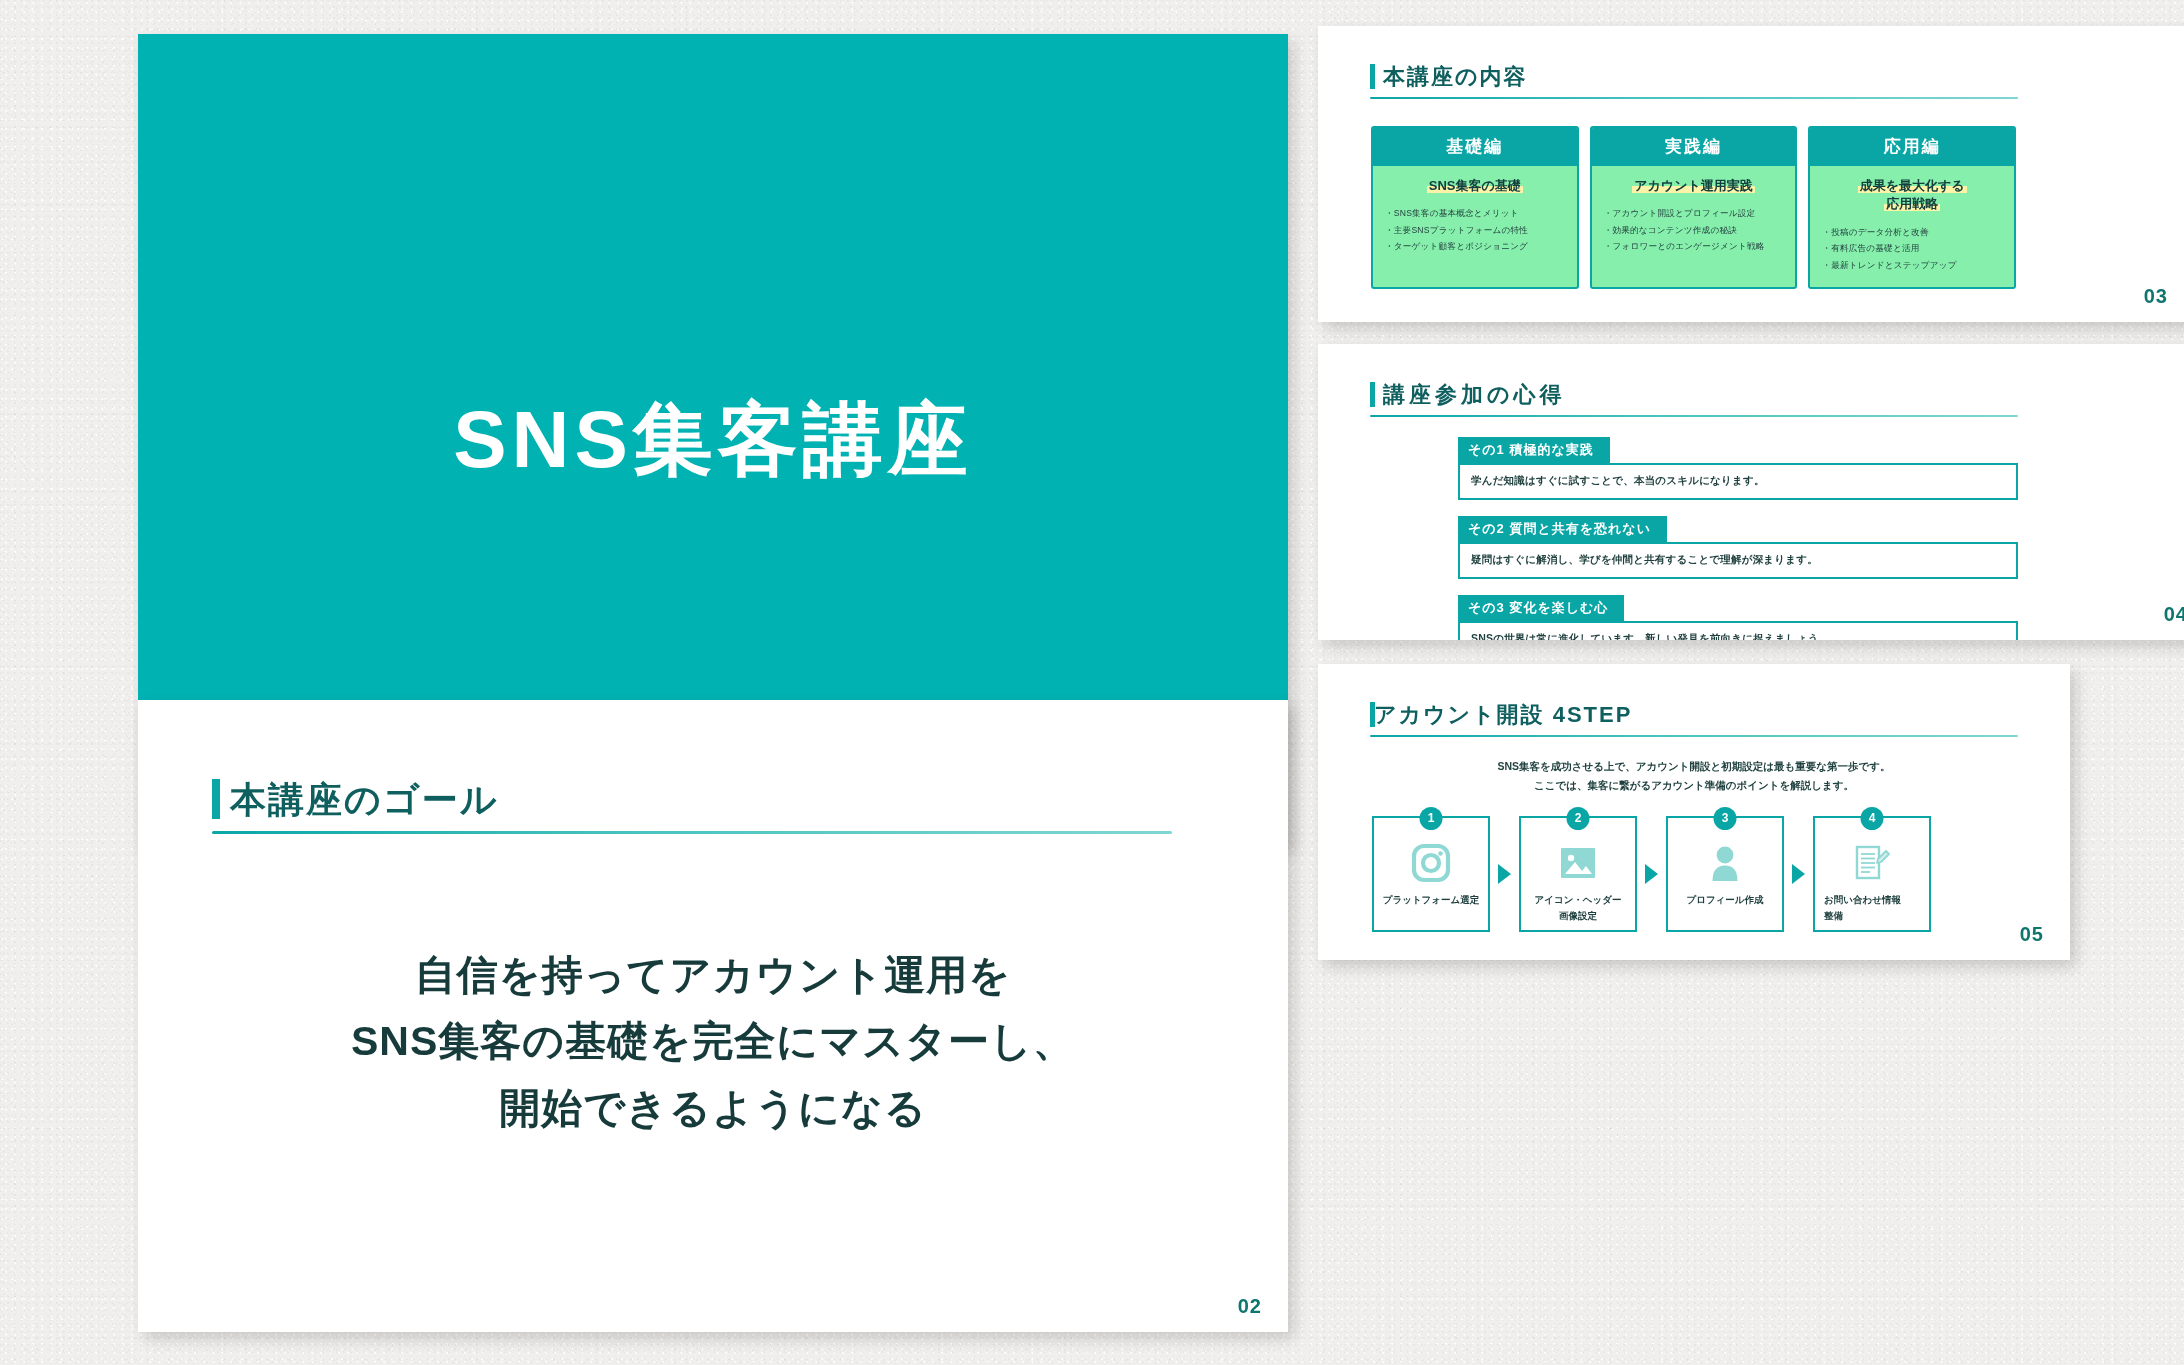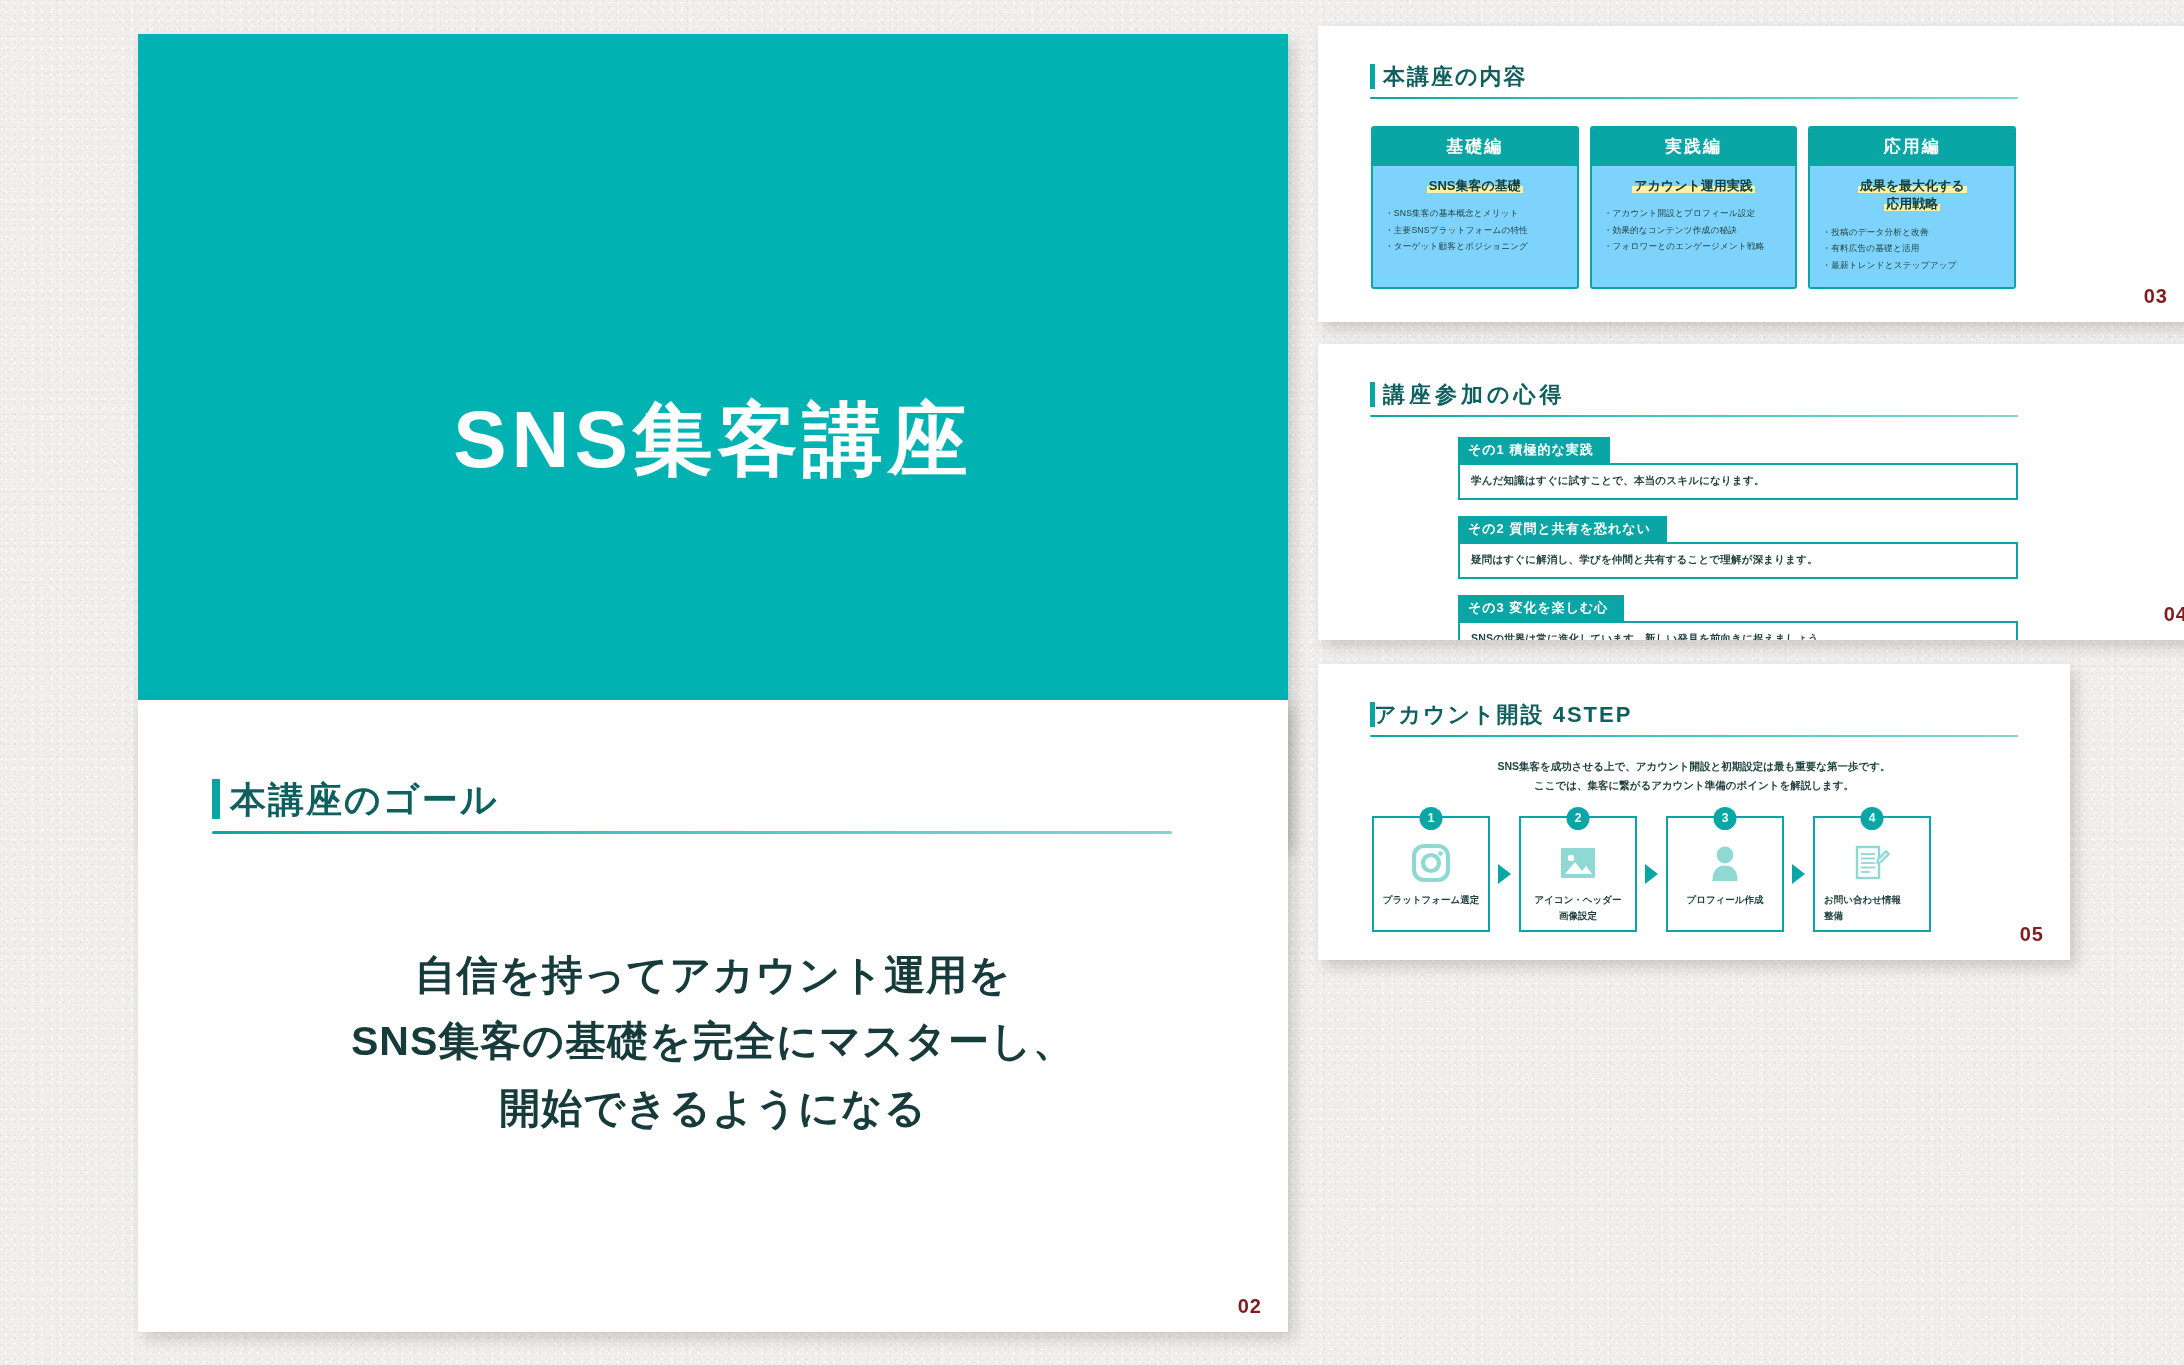--- a/index.html
+++ b/index.html
@@ -80,32 +80,32 @@
     color: #173b3b;
     font-size: 41px;
     font-weight: bold;
     line-height: 1.62;
     letter-spacing: 1px;
   }
 
   
   .pagenum {
     position: absolute; right: 26px; bottom: 14px;
-    color: #7f1d1d; font-size: 20px; font-weight: bold; letter-spacing: 1px;
+    color: #0f766e; font-size: 20px; font-weight: bold; letter-spacing: 1px;
   }
 
   
   #slide-contents { left: 1318px; top: 26px; width: 876px; height: 296px; }
   #slide-contents .sec-head { margin: 36px 0 0 52px; width: 648px; }
   #slide-contents .sec-head .bar { height: 25px; width: 5px; }
   #slide-contents .sec-head .txt { font-size: 22px; margin-left: 13px; }
   #slide-contents .sec-head .rule { height: 2px; margin-top: 5px; }
 
   .cards { display: flex; gap: 11px; margin: 27px 0 0 53px; width: 645px; }
-  .card { flex: 1; border: 2px solid #0aa6a6; border-radius: 3px; overflow: hidden; background: #7dd3fc; }
+  .card { flex: 1; border: 2px solid #0aa6a6; border-radius: 3px; overflow: hidden; background: #86efac; }
   .card .card-head {
     background: #0aa6a6; color: #fff;
     font-size: 17px; font-weight: bold; letter-spacing: 2px;
     text-align: center; padding: 7px 0 8px;
   }
   .card .card-sub {
     text-align: center; font-size: 13px; font-weight: bold;
     color: #13403d; padding: 11px 6px 4px; line-height: 1.42;
   }
   .card .card-sub span { background: linear-gradient(transparent 55%, #fdf3a8 55%); padding: 0 2px; }

